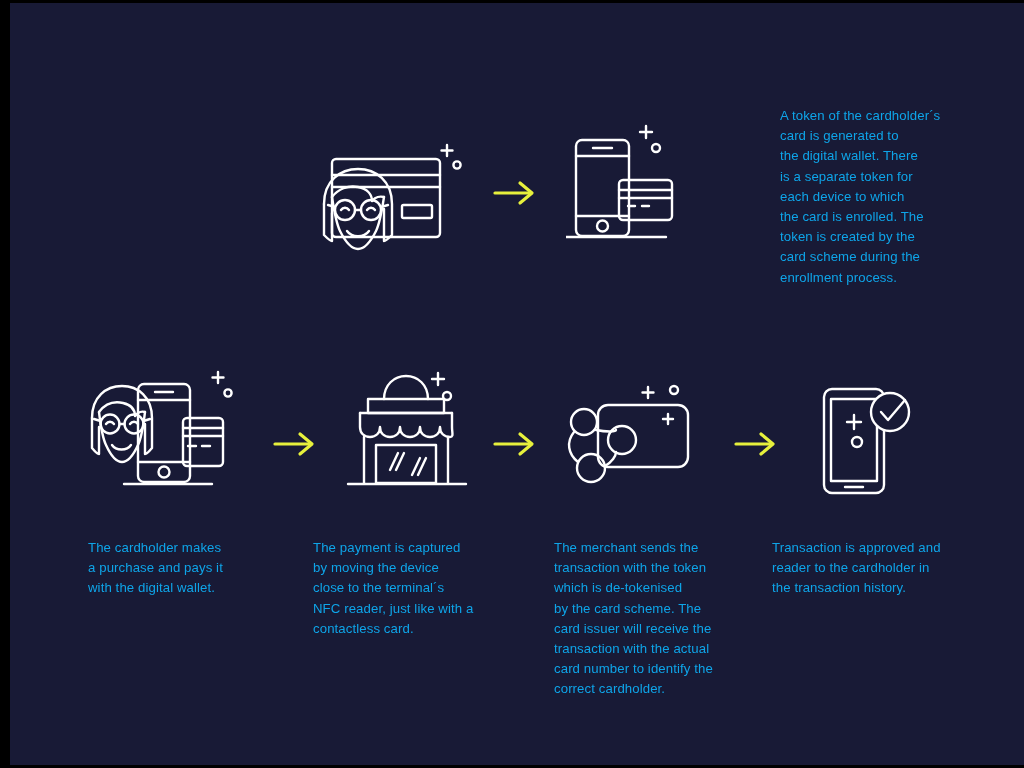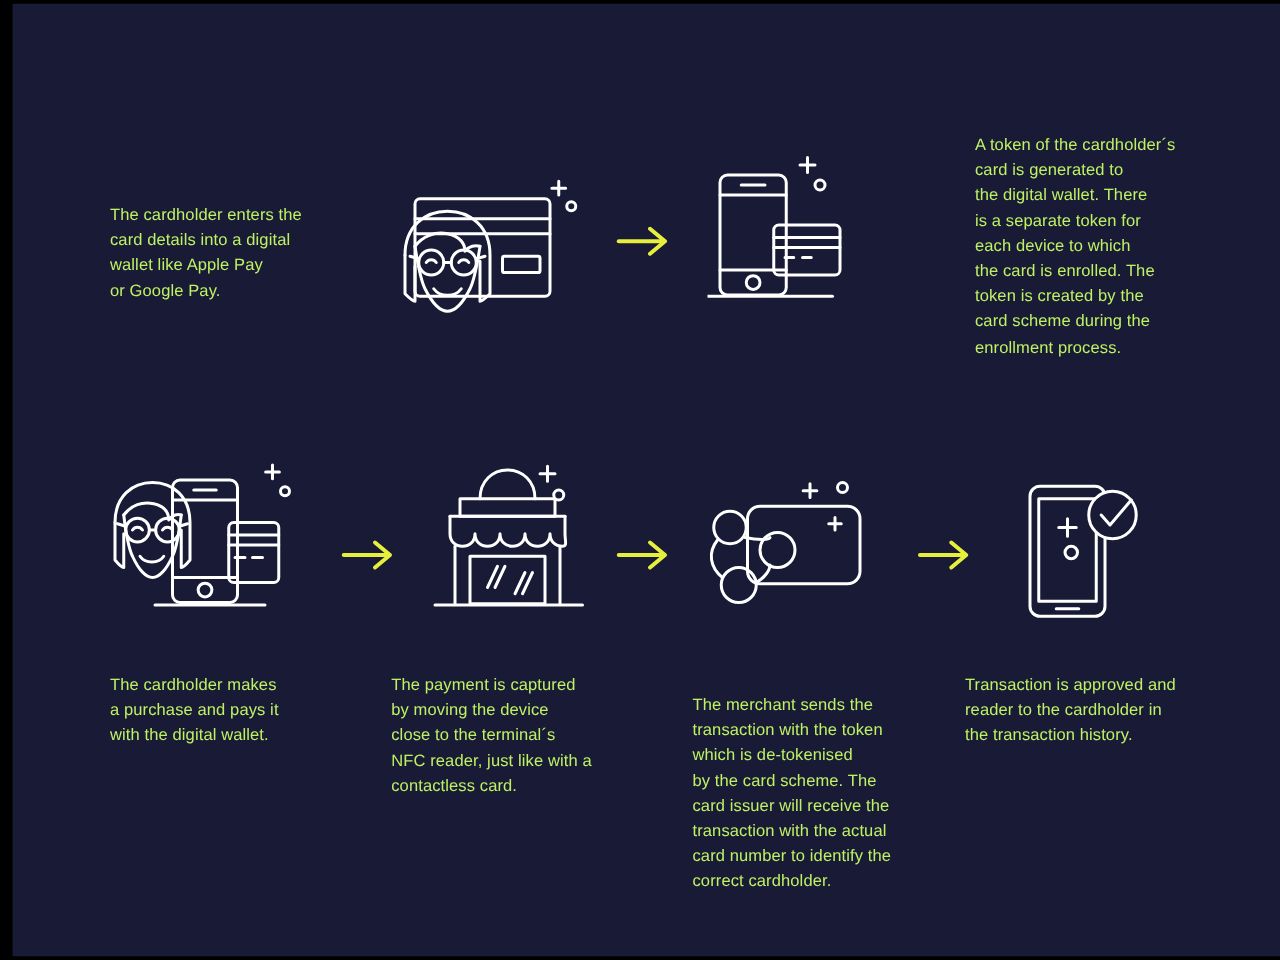--- a/index.html
+++ b/index.html
@@ -36,21 +36,21 @@
   }
   .frame-edge-bottom {
     position: absolute;
     left: 0; top: 765px;
     width: 1024px; height: 3px;
     background: #000000;
   }
 
   .caption {
     position: absolute;
-    color: #bef264;
+    color: #0ea5e9;
     font-size: 13.2px;
     line-height: 20.2px;
     letter-spacing: 0.1px;
     white-space: pre-line;
   }
 
   .icon-box {
     position: absolute;
   }
   .arrow-box {
@@ -60,24 +60,20 @@
 </style>
 </head>
 <body>
 
 <div class="frame-edge-left"></div>
 <div class="frame-edge-top"></div>
 <div class="frame-edge-bottom"></div>
 
 <div id="canvas">
 
-  <div class="caption" style="left:78px; top:159px; width:230px;">The cardholder enters the
-card details into a digital
-wallet like Apple Pay
-or Google Pay.</div>
 
   <div class="icon-box" style="left:304px; top:128px; width:165px; height:130px;">
     <svg width="165" height="130" viewBox="0 0 165 130" fill="none" stroke="#ffffff" stroke-width="2.4" stroke-linecap="round" stroke-linejoin="round">
 
       <g>
         <path d="M133 14 v11 M127.5 19.5 h11"></path>
       </g>
 
       <circle cx="143" cy="34" r="3.6"></circle>
 
@@ -294,21 +290,21 @@
   <div class="caption" style="left:78px; top:535px; width:220px;">The cardholder makes
 a purchase and pays it
 with the digital wallet.</div>
 
   <div class="caption" style="left:303px; top:535px; width:230px;">The payment is captured
 by moving the device
 close to the terminal´s
 NFC reader, just like with a
 contactless card.</div>
 
-  <div class="caption" style="left:544px; top:535px; width:210px;margin-top:16px;">The merchant sends the
+  <div class="caption" style="left:544px; top:535px; width:210px;">The merchant sends the
 transaction with the token
 which is de-tokenised
 by the card scheme. The
 card issuer will receive the
 transaction with the actual
 card number to identify the
 correct cardholder.</div>
 
   <div class="caption" style="left:762px; top:535px; width:220px;">Transaction is approved and
 reader to the cardholder in

